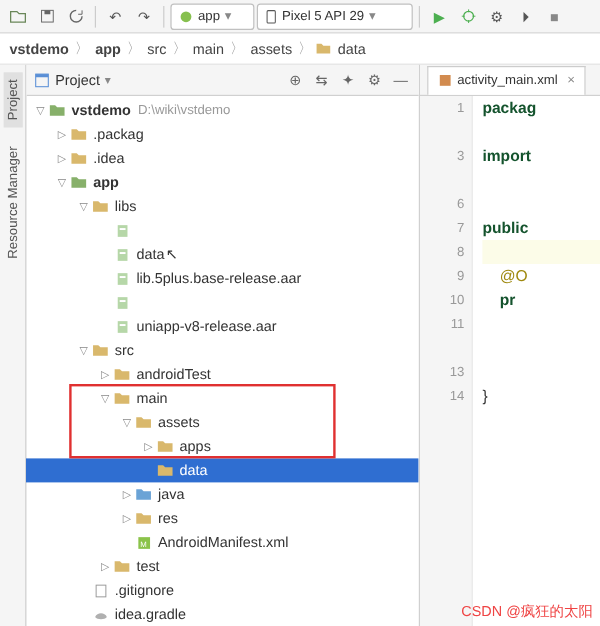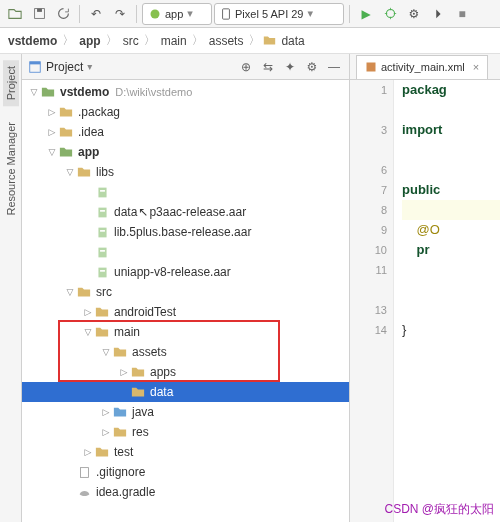--- a/index.html
+++ b/index.html
@@ -31,21 +31,21 @@
   .ed-tabs { height: 26px; background: #f5f5f5; border-bottom: 1px solid #d0d0d0; display: flex; align-items: center; padding-left: 6px; }
   .ed-tab { height: 24px; background: #fff; border: 1px solid #ccc; border-bottom: none; padding: 0 8px; display: flex; align-items: center; gap: 4px; font-size: 11px; }
   .gutter-area { flex: 1; display: flex; overflow: hidden; background: #fff; }
   .gutter { width: 44px; background: #f5f5f5; border-right: 1px solid #e8e8e8; text-align: right; padding-right: 6px; color: #999; font-size: 11px; }
   .gutter .gl { height: 20px; line-height: 20px; position: relative; }
   .code { flex: 1; padding-left: 8px; font-family: Consolas, monospace; font-size: 13px; overflow: hidden; }
   .code .cl { height: 20px; line-height: 20px; white-space: pre; }
   .kw { color: #14532d; font-weight: bold; }
   .ann { color: #9e880d; }
   .red-box { position: absolute; border: 2px solid #e03030; pointer-events: none; z-index: 5; }
-  .watermark { position: absolute; right: 6px; bottom: 4px; color: #a21caf; font-size: 12px; pointer-events: none; }
+  .watermark { position: absolute; right: 6px; bottom: 4px; color: #ef4444; font-size: 12px; pointer-events: none; }
   .hl-line { background: #fcfce8; }
 </style>
 </head>
 <body>
 
 <div class="toolbar">
   <div class="tb-btn">
       <svg width="14" height="14" viewBox="0 0 16 16">
         <path d="M1 3h6l2 2h6v8H1z" fill="none" stroke="#6a8759" stroke-width="1.2"></path>
       </svg>
@@ -193,21 +193,20 @@
         </div>
       <div class="row" style="padding-left:72px">
           <span class="ficon">
             <svg width="13" height="13" viewBox="0 0 16 16">
               <rect x="3" y="2" width="10" height="12" fill="#b6d7a8"></rect>
               <rect x="5" y="5" width="6" height="2" fill="#fff"></rect>
             </svg>
           </span>
           <span class="label">data</span>
           <span style="margin:0 1px">↖</span>
-          <span class="label">p3aac-release.aar</span>
         </div>
       <div class="row" style="padding-left:72px">
           <span class="ficon">
             <svg width="13" height="13" viewBox="0 0 16 16">
               <rect x="3" y="2" width="10" height="12" fill="#b6d7a8"></rect>
               <rect x="5" y="5" width="6" height="2" fill="#fff"></rect>
             </svg>
           </span>
           <span class="label">lib.5plus.base-release.aar</span>
         </div>
@@ -291,20 +290,29 @@
           <span class="label">java</span>
         </div>
       <div class="row" style="padding-left:78px">
           <span class="arrow">▷</span>
           <span class="ficon">
             <svg class="folder-svg" viewBox="0 0 16 16">
               <path d="M1 3h5l2 2h7v8H1z" fill="#d9b86c"></path>
             </svg>
           </span>
           <span class="label">res</span>
+        </div>
+      <div class="row" style="padding-left:90px">
+          <span class="ficon">
+            <svg width="13" height="13" viewBox="0 0 16 16">
+              <rect x="2" y="2" width="12" height="12" fill="#8bc34a"></rect>
+              <text x="4" y="12" font-size="8" fill="#fff">M</text>
+            </svg>
+          </span>
+          <span class="label">AndroidManifest.xml</span>
         </div>
       <div class="row" style="padding-left:60px">
           <span class="arrow">▷</span>
           <span class="ficon">
             <svg class="folder-svg" viewBox="0 0 16 16">
               <path d="M1 3h5l2 2h7v8H1z" fill="#d9b86c"></path>
             </svg>
           </span>
           <span class="label">test</span>
         </div>

